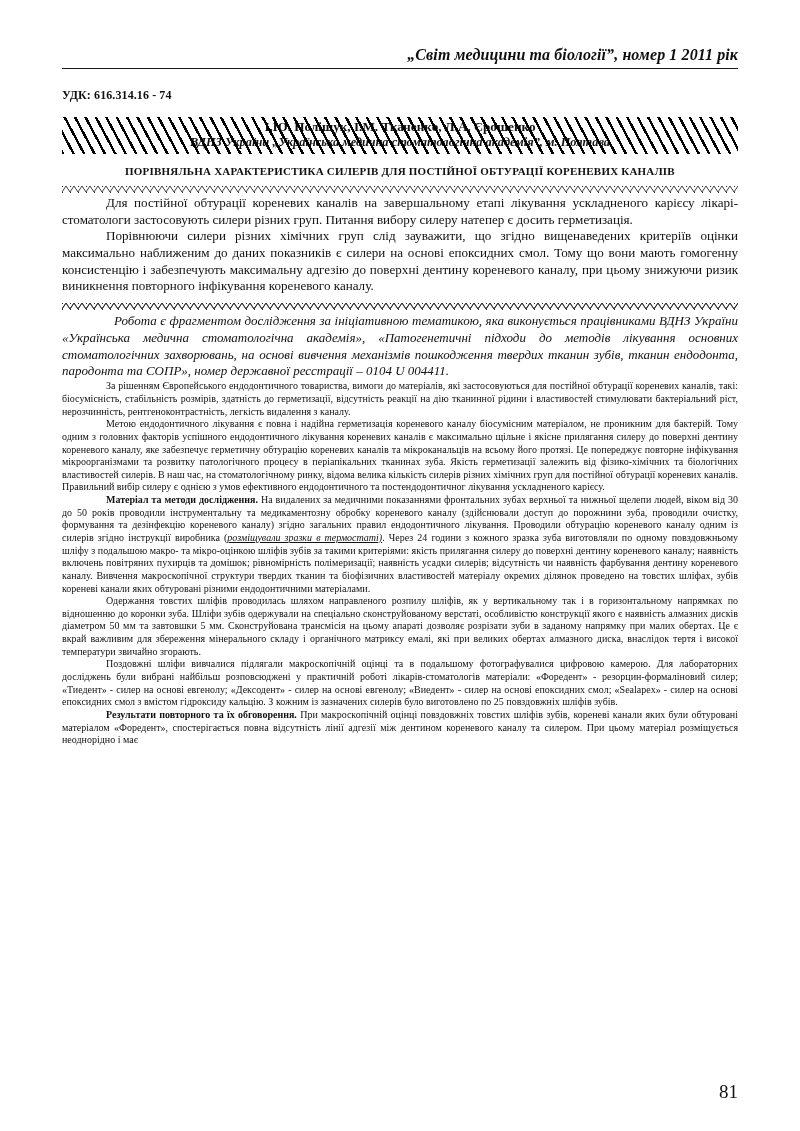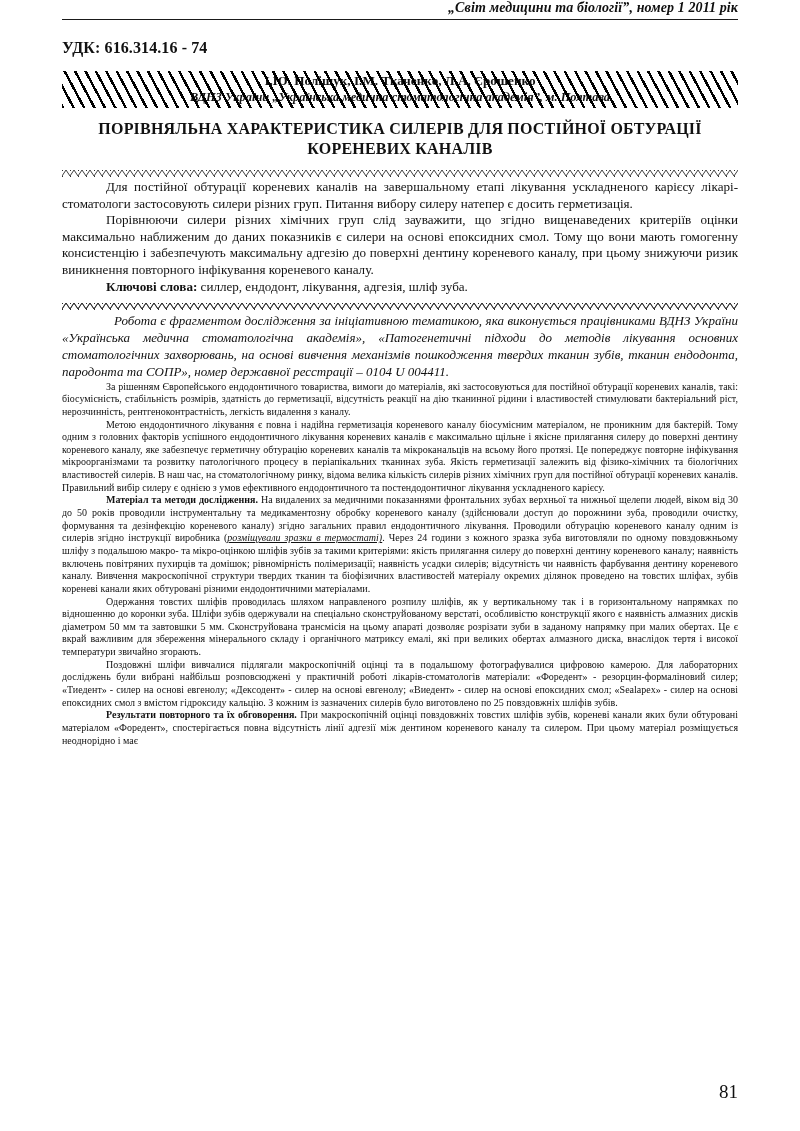--- a/index.html
+++ b/index.html
@@ -19,39 +19,40 @@
   .page {
     position: relative;
     width: 800px;
     height: 1131px;
     box-sizing: border-box;
     padding: 0 62px;
   }
 
   
   .runhead {
+    padding-top: 46px;
     text-align: right;
     font-style: italic;
     font-weight: bold;
-    font-size: 14px;
+    font-size: 16px;
     letter-spacing: .1px;
     line-height: 1.1;
     color: #0f0f0f;
   }
   .runhead-rule {
     margin-top: 4px;
     border-bottom: 1.6px solid #1a1a1a;
     width: 100%;
   }
 
   
   .udk {
     margin-top: 19px;
     font-weight: bold;
-    font-size: 16px;
+    font-size: 12px;
     letter-spacing: .1px;
   }
 
   
   .authors-block {
     position: relative;
     margin-top: 14px;
     padding: 2px 0 3px 0;
     overflow: hidden;
   }
@@ -82,21 +83,21 @@
     font-weight: bold;
     font-size: 12.4px;
     line-height: 1.25;
   }
 
   
   .article-title {
     margin-top: 11px;
     text-align: center;
     font-weight: bold;
-    font-size: 16px;
+    font-size: 11px;
     line-height: 1.22;
     letter-spacing: .2px;
   }
 
   
   .zigzag {
     height: 8px;
     width: 100%;
     margin: 7px 0 2px 0;
     background-repeat: repeat-x;
@@ -167,21 +168,20 @@
 
   <div class="zigzag">
     <svg width="676" height="8" viewBox="0 0 676 8" preserveAspectRatio="none" aria-hidden="true">
       <path id="zz1" d="M0 7 L4 1 L8 7 L12 1 L16 7 L20 1 L24 7 L28 1 L32 7 L36 1 L40 7 L44 1 L48 7 L52 1 L56 7 L60 1 L64 7 L68 1 L72 7 L76 1 L80 7 L84 1 L88 7 L92 1 L96 7 L100 1 L104 7 L108 1 L112 7 L116 1 L120 7 L124 1 L128 7 L132 1 L136 7 L140 1 L144 7 L148 1 L152 7 L156 1 L160 7 L164 1 L168 7 L172 1 L176 7 L180 1 L184 7 L188 1 L192 7 L196 1 L200 7 L204 1 L208 7 L212 1 L216 7 L220 1 L224 7 L228 1 L232 7 L236 1 L240 7 L244 1 L248 7 L252 1 L256 7 L260 1 L264 7 L268 1 L272 7 L276 1 L280 7 L284 1 L288 7 L292 1 L296 7 L300 1 L304 7 L308 1 L312 7 L316 1 L320 7 L324 1 L328 7 L332 1 L336 7 L340 1 L344 7 L348 1 L352 7 L356 1 L360 7 L364 1 L368 7 L372 1 L376 7 L380 1 L384 7 L388 1 L392 7 L396 1 L400 7 L404 1 L408 7 L412 1 L416 7 L420 1 L424 7 L428 1 L432 7 L436 1 L440 7 L444 1 L448 7 L452 1 L456 7 L460 1 L464 7 L468 1 L472 7 L476 1 L480 7 L484 1 L488 7 L492 1 L496 7 L500 1 L504 7 L508 1 L512 7 L516 1 L520 7 L524 1 L528 7 L532 1 L536 7 L540 1 L544 7 L548 1 L552 7 L556 1 L560 7 L564 1 L568 7 L572 1 L576 7 L580 1 L584 7 L588 1 L592 7 L596 1 L600 7 L604 1 L608 7 L612 1 L616 7 L620 1 L624 7 L628 1 L632 7 L636 1 L640 7 L644 1 L648 7 L652 1 L656 7 L660 1 L664 7 L668 1 L672 7 L676 1" fill="none" stroke="#2b2b2b" stroke-width="0.9"></path>
     </svg>
   </div>
 
   <div>
     <p class="para abstract">Для постійної обтурації кореневих каналів на завершальному етапі лікування ускладненого карієсу лікарі-стоматологи застосовують силери різних груп. Питання вибору силеру натепер є досить герметизація.</p>
     <p class="para abstract">Порівнюючи силери різних хімічних груп слід зауважити, що згідно вищенаведених критеріїв оцінки максимально наближеним до даних показників є силери на основі епоксидних смол. Тому що вони мають гомогенну консистенцію і забезпечують максимальну адгезію до поверхні дентину кореневого каналу, при цьому знижуючи ризик виникнення повторного інфікування кореневого каналу.</p>
-    <p class="keywords"><b class="lead">Ключові слова:</b> <span>силлер, ендодонт, лікування, адгезія, шліф зуба.</span></p>
   </div>
 
   <div class="zigzag">
     <svg width="676" height="8" viewBox="0 0 676 8" preserveAspectRatio="none" aria-hidden="true">
       <use href="#zz1"></use>
       <path d="M0 7 L4 1 L8 7 L12 1 L16 7 L20 1 L24 7 L28 1 L32 7 L36 1 L40 7 L44 1 L48 7 L52 1 L56 7 L60 1 L64 7 L68 1 L72 7 L76 1 L80 7 L84 1 L88 7 L92 1 L96 7 L100 1 L104 7 L108 1 L112 7 L116 1 L120 7 L124 1 L128 7 L132 1 L136 7 L140 1 L144 7 L148 1 L152 7 L156 1 L160 7 L164 1 L168 7 L172 1 L176 7 L180 1 L184 7 L188 1 L192 7 L196 1 L200 7 L204 1 L208 7 L212 1 L216 7 L220 1 L224 7 L228 1 L232 7 L236 1 L240 7 L244 1 L248 7 L252 1 L256 7 L260 1 L264 7 L268 1 L272 7 L276 1 L280 7 L284 1 L288 7 L292 1 L296 7 L300 1 L304 7 L308 1 L312 7 L316 1 L320 7 L324 1 L328 7 L332 1 L336 7 L340 1 L344 7 L348 1 L352 7 L356 1 L360 7 L364 1 L368 7 L372 1 L376 7 L380 1 L384 7 L388 1 L392 7 L396 1 L400 7 L404 1 L408 7 L412 1 L416 7 L420 1 L424 7 L428 1 L432 7 L436 1 L440 7 L444 1 L448 7 L452 1 L456 7 L460 1 L464 7 L468 1 L472 7 L476 1 L480 7 L484 1 L488 7 L492 1 L496 7 L500 1 L504 7 L508 1 L512 7 L516 1 L520 7 L524 1 L528 7 L532 1 L536 7 L540 1 L544 7 L548 1 L552 7 L556 1 L560 7 L564 1 L568 7 L572 1 L576 7 L580 1 L584 7 L588 1 L592 7 L596 1 L600 7 L604 1 L608 7 L612 1 L616 7 L620 1 L624 7 L628 1 L632 7 L636 1 L640 7 L644 1 L648 7 L652 1 L656 7 L660 1 L664 7 L668 1 L672 7 L676 1" fill="none" stroke="#2b2b2b" stroke-width="0.9"></path>
     </svg>
   </div>
 
   <div class="body-wrap">

